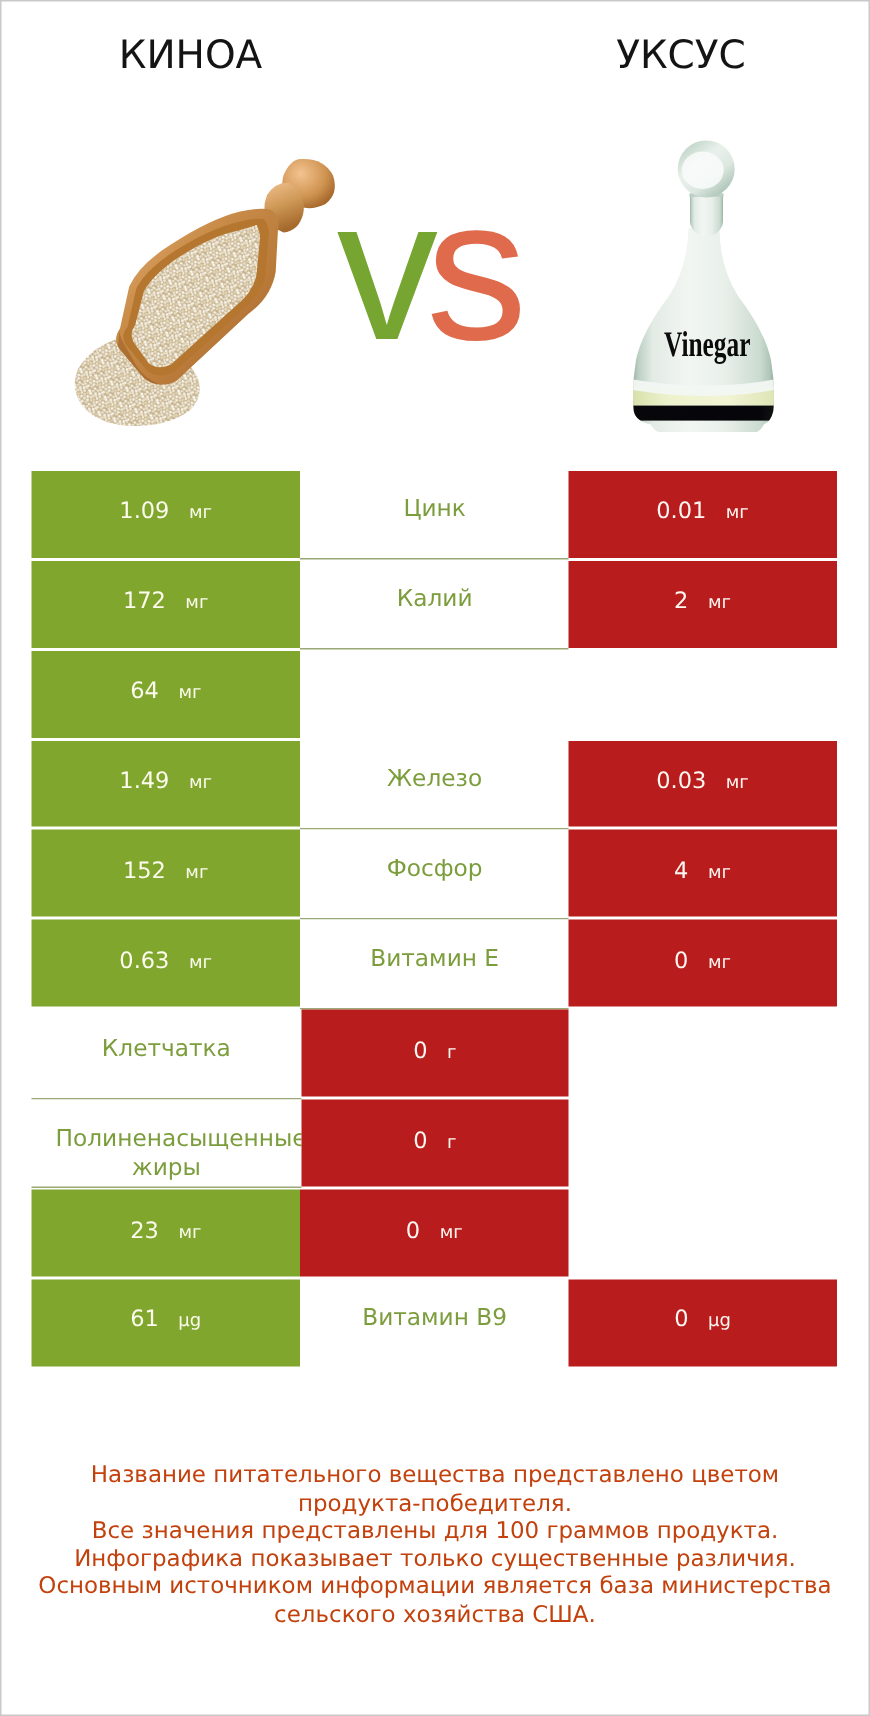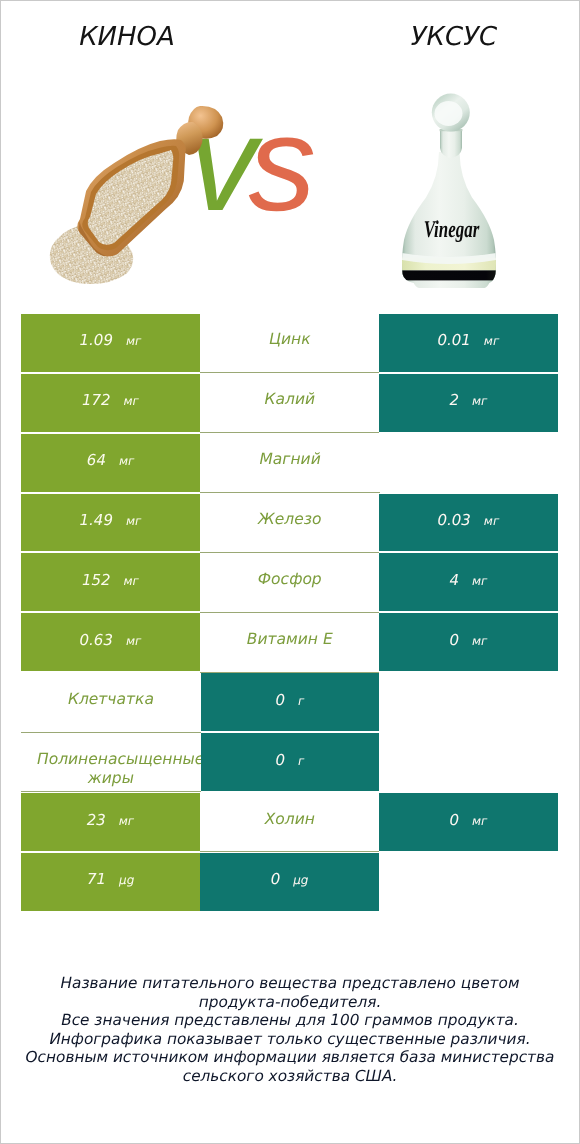--- a/index.html
+++ b/index.html
@@ -1,47 +1,47 @@
 <!DOCTYPE html>
 <html><head>
 <meta charset="utf-8">
 <style>
   html,body{margin:0;padding:0;background:#ffffff;-webkit-font-smoothing:antialiased;text-rendering:geometricPrecision;}
   body{width:580px;height:1144px;font-family:"DejaVu Sans",sans-serif;overflow:hidden;}
-  .page{position:relative;width:484px;height:1144px;background:#fff;font-style:italic;}
+  .page{position:relative;width:484px;height:1144px;background:#fff;}
   .pageborder{position:absolute;left:0;top:0;width:580px;height:1144px;box-sizing:border-box;border:1px solid #c9c9c9;pointer-events:none;z-index:5;}
 
   
   .hdr{position:absolute;top:0;left:0;width:580px;height:300px;}
   .title{position:absolute;top:22px;font-size:26px;line-height:30px;color:#141414;text-align:center;font-weight:400;}
   .t-left{left:27px;width:200px;}
   .t-right{left:354px;width:200px;}
 
-  .vs{position:absolute;left:189px;width:190px;top:96px;font-family:"Liberation Sans",sans-serif;font-size:135px;line-height:135px;font-weight:400;letter-spacing:-8px;}
+  .vs{position:absolute;left:189px;width:190px;top:112px;text-align:center;font-family:"Liberation Sans",sans-serif;font-size:135px;line-height:135px;font-weight:400;letter-spacing:-8px;}
   .vs .v{color:#76a631;}
   .vs .s{color:#e06a4c;}
 
   .prod{position:absolute;}
   .prod-left{left:48px;top:100px;width:186px;height:186px;}
-  .prod-right{left:390px;top:88px;width:120px;height:205px;}
+  .prod-right{left:410px;top:88px;width:120px;height:205px;}
 
   
   .table{position:absolute;left:21px;top:313.9px;width:536.5px;}
   .row{position:relative;height:59.9px;display:flex;}
   .cell{display:block;text-align:center;box-sizing:border-box;height:57.9px;padding-top:16.5px;line-height:19px;overflow:hidden;}
   .c-left{width:179.2px;background:#80a62e;color:#fbfbee;}
   .c-mid{width:179.6px;background:#fff;color:#7c9d3c;font-size:15.5px;line-height:19.5px;border-bottom:1.4px solid #9aa875;height:59.3px;padding-left:16px;}
   .c-mid>span{display:block;width:147.8px;text-align:center;white-space:normal;}
-  .c-right{width:178.7px;background:#0f766e;color:#fdf7f2;}
+  .c-right{width:178.7px;background:#b91c1c;color:#fdf7f2;}
   .val{font-size:15px;text-align:right;}
   .unit{font-size:12px;margin-left:13px;}
   .row:last-child .c-mid{border-bottom:none;}
 
   
-  .foot{position:absolute;left:0;top:974px;width:580px;text-align:center;font-size:15.3px;color:#0f172a;line-height:18.6px;}
+  .foot{position:absolute;left:0;top:974px;width:580px;text-align:center;font-size:15.3px;color:#c2410c;line-height:18.6px;}
 </style>
 </head>
 <body>
 
 <div class="page">
   <div class="pageborder"></div>
 
   <div class="hdr">
     <div class="title t-left">КИНОА</div>
     <div class="title t-right">УКСУС</div>
@@ -178,23 +178,20 @@
       </div>
       <div class="row">
         <div class="cell c-left"><span class="val">172</span><span class="unit">мг</span></div>
         <div class="cell c-mid">
           <span>Калий</span>
         </div>
         <div class="cell c-right"><span class="val">2</span><span class="unit">мг</span></div>
       </div>
       <div class="row">
         <div class="cell c-left"><span class="val">64</span><span class="unit">мг</span></div>
-        <div class="cell c-mid">
-          <span>Магний</span>
-        </div>
       </div>
       <div class="row">
         <div class="cell c-left"><span class="val">1.49</span><span class="unit">мг</span></div>
         <div class="cell c-mid">
           <span>Железо</span>
         </div>
         <div class="cell c-right"><span class="val">0.03</span><span class="unit">мг</span></div>
       </div>
       <div class="row">
         <div class="cell c-left"><span class="val">152</span><span class="unit">мг</span></div>
@@ -217,27 +214,27 @@
         <div class="cell c-right"><span class="val">0</span><span class="unit">г</span></div>
       </div>
       <div class="row">
         <div class="cell c-mid">
           <span>Полиненасыщенные жиры</span>
         </div>
         <div class="cell c-right"><span class="val">0</span><span class="unit">г</span></div>
       </div>
       <div class="row">
         <div class="cell c-left"><span class="val">23</span><span class="unit">мг</span></div>
-        <div class="cell c-mid">
-          <span>Холин</span>
-        </div>
         <div class="cell c-right"><span class="val">0</span><span class="unit">мг</span></div>
       </div>
       <div class="row">
-        <div class="cell c-left"><span class="val">71</span><span class="unit">µg</span></div>
+        <div class="cell c-left"><span class="val">61</span><span class="unit">µg</span></div>
+        <div class="cell c-mid">
+          <span>Витамин B9</span>
+        </div>
         <div class="cell c-right"><span class="val">0</span><span class="unit">µg</span></div>
       </div>
     </div>
 
   <div class="foot" id="foot">
       <div>Название питательного вещества представлено цветом</div>
       <div>продукта-победителя.</div>
       <div>Все значения представлены для 100 граммов продукта.</div>
       <div>Инфографика показывает только существенные различия.</div>
       <div>Основным источником информации является база министерства</div>

